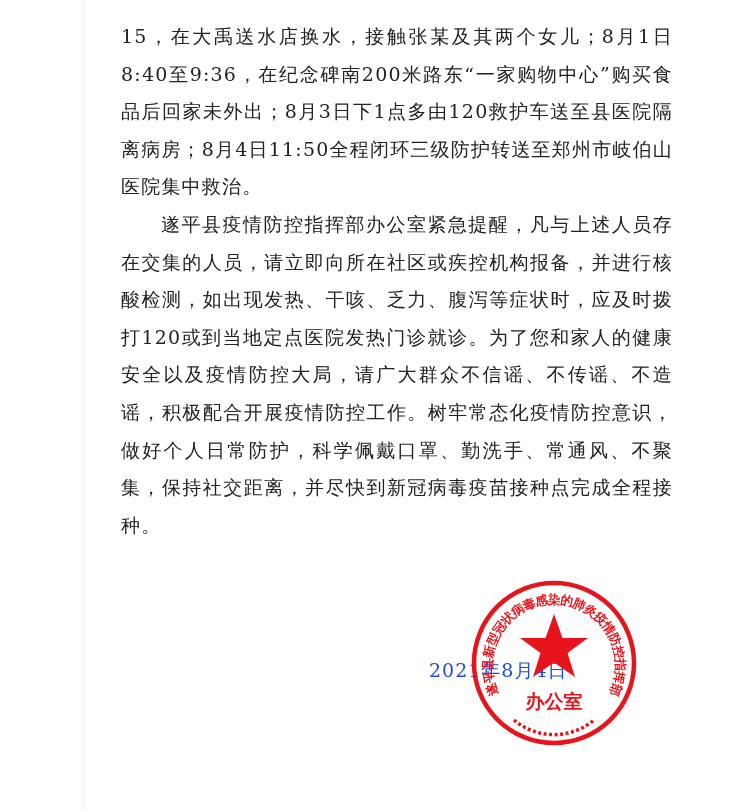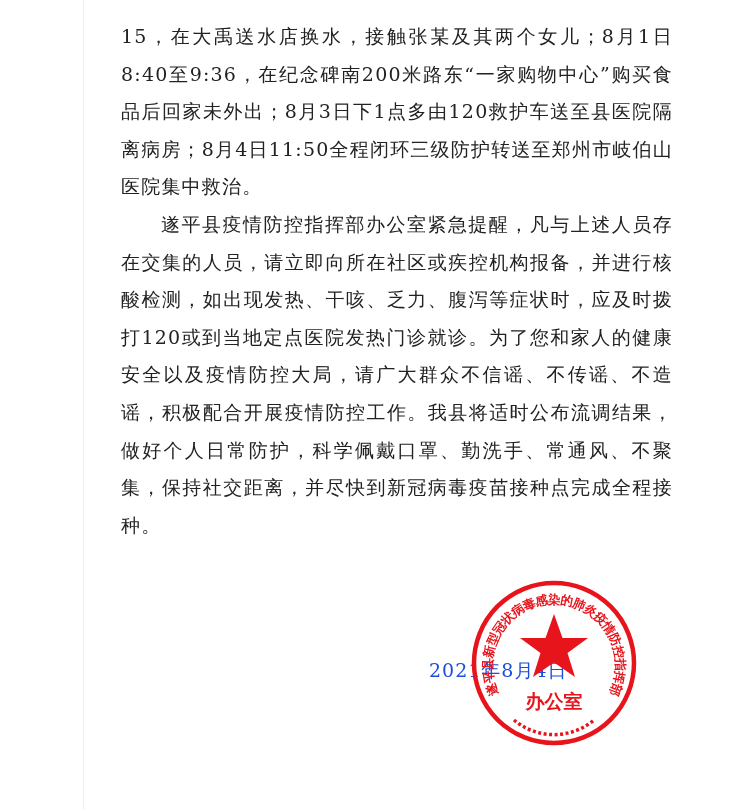--- a/index.html
+++ b/index.html
@@ -18,21 +18,21 @@
 </style>
 </head>
 <body>
 
 <div class="page">
   <div class="edge" style="left:52px"></div>
   <div class="edge" style="left:700px"></div>
 
   <div class="body-text">
     <p class="p">15，在大禹送水店换水，接触张某及其两个女儿；8月1日8:40至9:36，在纪念碑南200米路东“一家购物中心”购买食品后回家未外出；8月3日下1点多由120救护车送至县医院隔离病房；8月4日11:50全程闭环三级防护转送至郑州市岐伯山医院集中救治。</p>
-    <p class="p indent">遂平县疫情防控指挥部办公室紧急提醒，凡与上述人员存在交集的人员，请立即向所在社区或疾控机构报备，并进行核酸检测，如出现发热、干咳、乏力、腹泻等症状时，应及时拨打120或到当地定点医院发热门诊就诊。为了您和家人的健康安全以及疫情防控大局，请广大群众不信谣、不传谣、不造谣，积极配合开展疫情防控工作。我县将适时公布流调结果，做好个人日常防护，科学佩戴口罩、勤洗手、常通风、不聚集，保持社交距离，并尽快到新冠病毒疫苗接种点完成全程接种。</p>
+    <p class="p indent">遂平县疫情防控指挥部办公室紧急提醒，凡与上述人员存在交集的人员，请立即向所在社区或疾控机构报备，并进行核酸检测，如出现发热、干咳、乏力、腹泻等症状时，应及时拨打120或到当地定点医院发热门诊就诊。为了您和家人的健康安全以及疫情防控大局，请广大群众不信谣、不传谣、不造谣，积极配合开展疫情防控工作。树牢常态化疫情防控意识，做好个人日常防护，科学佩戴口罩、勤洗手、常通风、不聚集，保持社交距离，并尽快到新冠病毒疫苗接种点完成全程接种。</p>
   </div>
 
   <div class="date">2021年8月4日</div>
 
   <svg class="seal" viewBox="0 0 170 170">
     <defs>
       <path id="sealArc" d="M 28 112 A 62 62 0 1 1 142 112"></path>
     </defs>
     <circle cx="85" cy="85" r="80" fill="none" stroke="#e8141c" stroke-width="4.5"></circle>
     <text font-size="12.5" font-weight="bold" fill="#e8141c" font-family="'DejaVu Sans', sans-serif" letter-spacing="-0.5">

